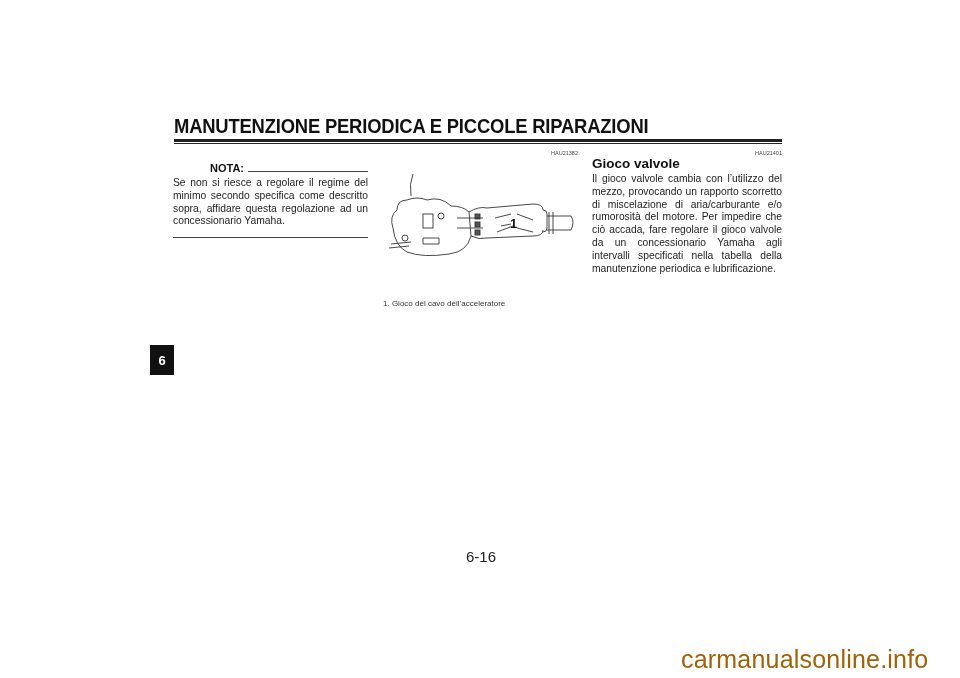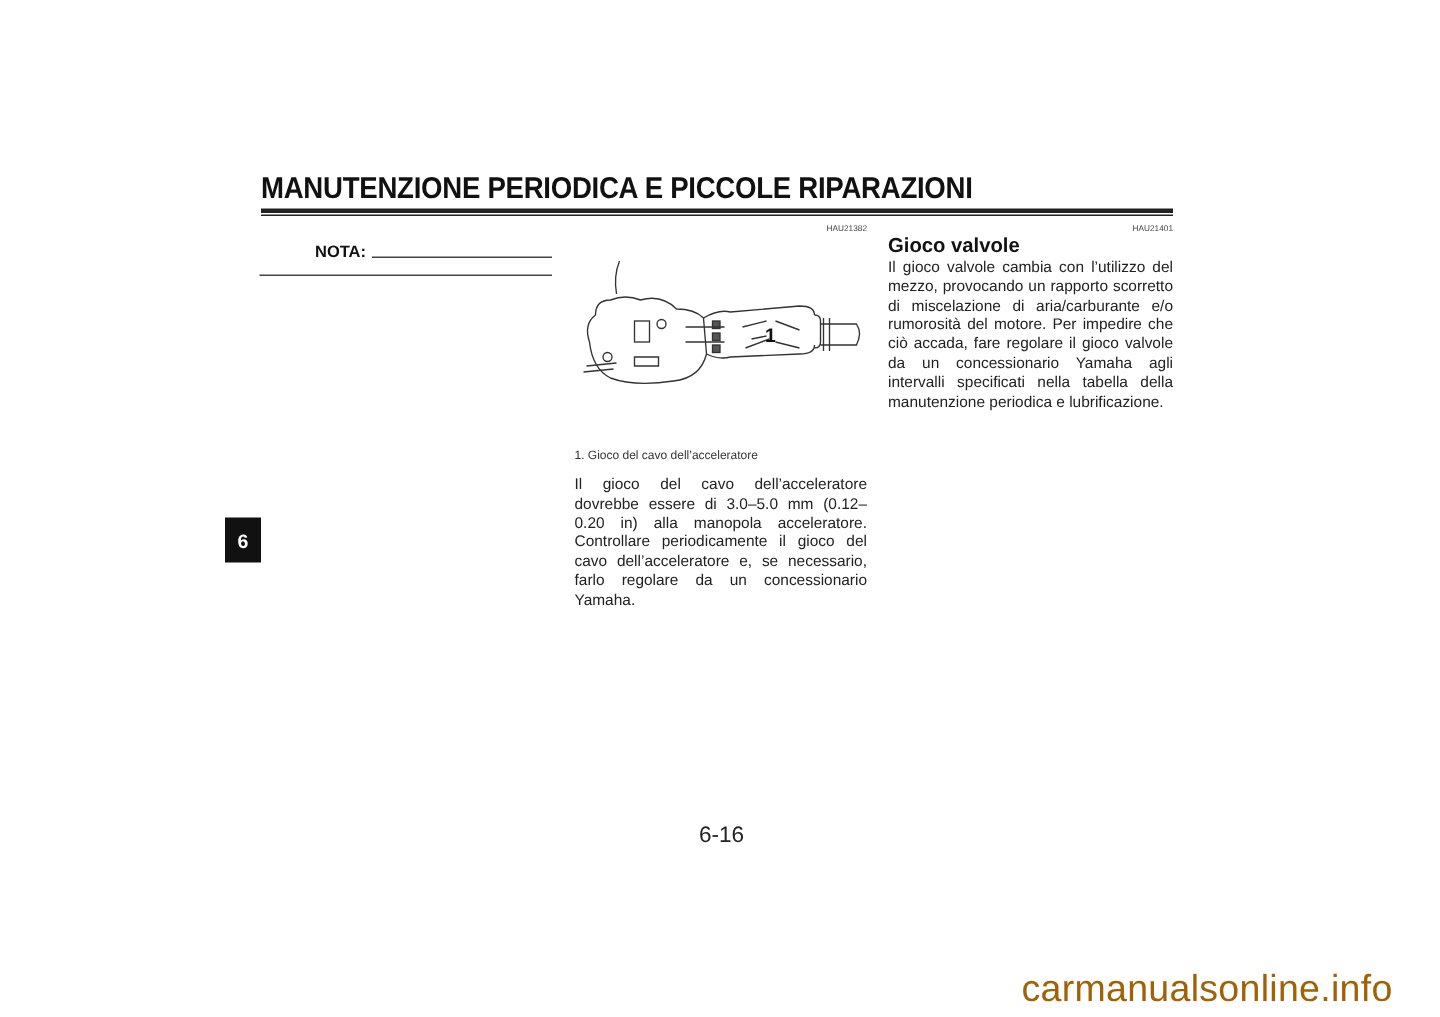--- a/index.html
+++ b/index.html
@@ -111,20 +111,21 @@
 
 <div class="chapter-tab">
   <span>6</span>
 </div>
 
 <div class="col col-left">
   <div class="nota-head">
     <span class="nota-label">NOTA:</span>
     <span class="nota-line"></span>
   </div>
+  <p class="body-text nota-text">Se non si riesce a regolare il regime del minimo secondo specifica come descritto sopra, affidare questa regolazione ad un concessionario Yamaha.</p>
   <div class="nota-bottom"></div>
 </div>
 
 <div class="col col-mid">
   <div class="ref-code">HAU21382</div>
   <div class="illustration">
     <svg width="195" height="110" viewBox="0 0 195 110">
       <g fill="none" stroke="#333" stroke-width="0.9">
 
         <path d="M28 30 Q26 18 30 8"></path>
@@ -147,21 +148,20 @@
 
         <rect x="92" y="48" width="5" height="5" fill="#555"></rect>
         <rect x="92" y="56" width="5" height="5" fill="#555"></rect>
         <rect x="92" y="64" width="5" height="5" fill="#555"></rect>
         <path d="M74 52 L100 52 M74 62 L100 62"></path>
       </g>
       <text x="127" y="62" font-size="13" font-weight="bold" fill="#111" font-family="Liberation Sans, sans-serif">1</text>
     </svg>
   </div>
   <div class="caption">1.  Gioco del cavo dell’acceleratore</div>
-  <p class="body-text">Il gioco del cavo dell’acceleratore dovrebbe essere di 3.0–5.0 mm (0.12–0.20 in) alla manopola acceleratore. Controllare periodicamente il gioco del cavo dell’acceleratore e, se necessario, farlo regolare da un concessionario Yamaha.</p>
 </div>
 
 <div class="col col-right">
   <div class="ref-code">HAU21401</div>
   <h2 class="section-title">Gioco valvole</h2>
   <p class="body-text">Il gioco valvole cambia con l’utilizzo del mezzo, provocando un rapporto scorretto di miscelazione di aria/carburante e/o rumorosità del motore. Per impedire che ciò accada, fare regolare il gioco valvole da un concessionario Yamaha agli intervalli specificati nella tabella della manutenzione periodica e lubrificazione.</p>
 </div>
 
 <div class="page-number">6-16</div>
 <div class="watermark">carmanualsonline.info</div>

